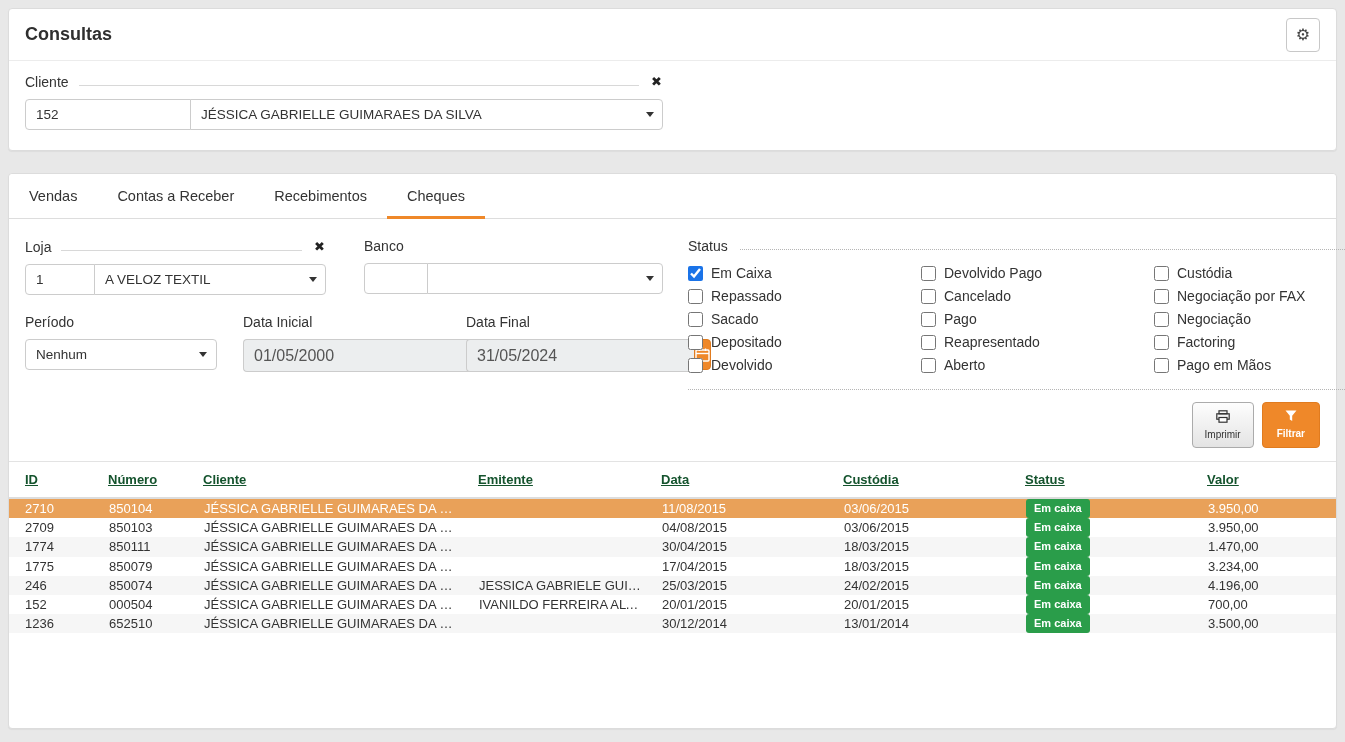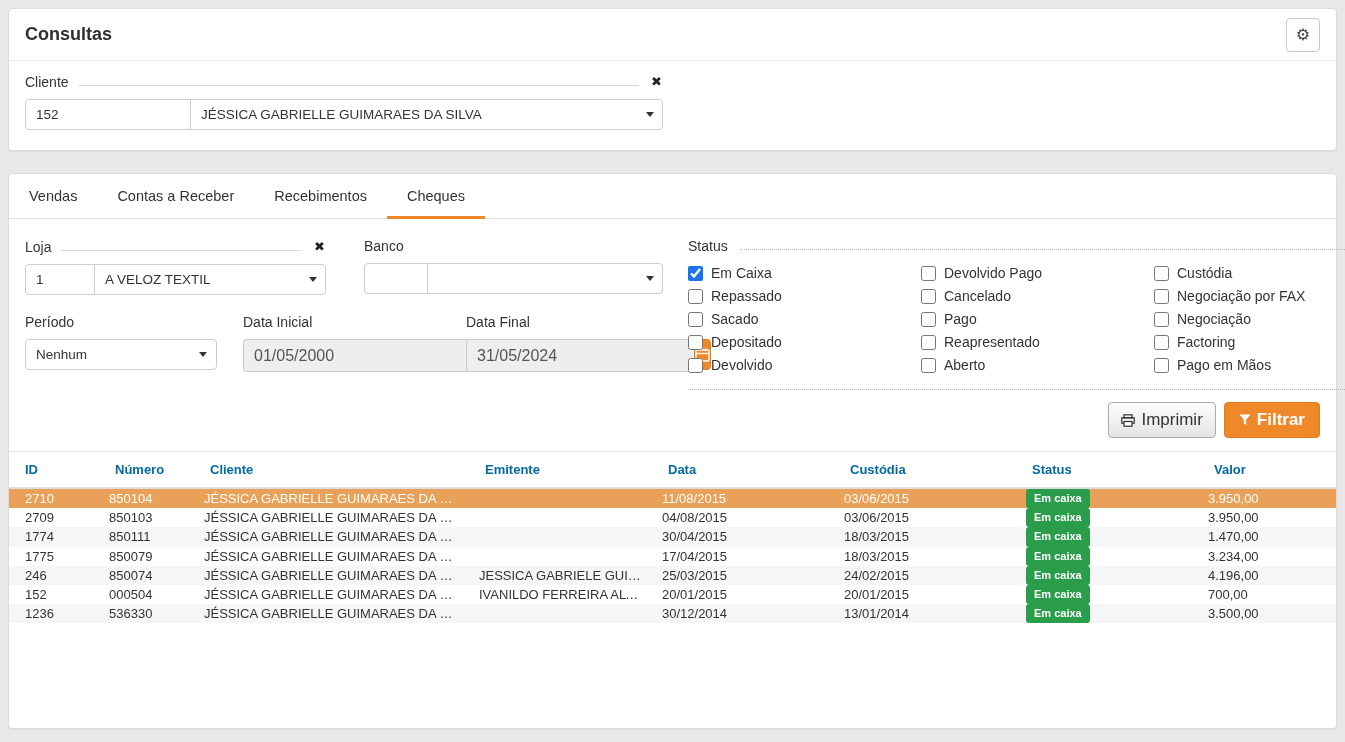--- a/index.html
+++ b/index.html
@@ -88,33 +88,33 @@
   
   .filters-right { flex: 1; }
   .status-header { display: flex; align-items: center; gap: 12px; margin-bottom: 11px; }
   .dotted-line { flex: 1; border-bottom: 1px dotted #b5b5b5; height: 1px; margin-top: 7px; }
   .status-grid { display: flex; border-bottom: 1px dotted #b5b5b5; padding-bottom: 16px; }
   .status-col { width: 233px; display: flex; flex-direction: column; gap: 7px; }
   .chk { display: flex; align-items: center; gap: 8px; font-size: 14px; color: #333; cursor: pointer; }
   .chk input { width: 15px; height: 15px; accent-color: #1a73e8; cursor: pointer; flex: none; }
   
   .actions-row { display: flex; justify-content: flex-end; gap: 8px; padding: 12px 16px 13px; }
-  .btn { display: inline-flex; align-items: center; gap: 6px; border-radius: 4px; font-size: 17px; cursor: pointer; font-family: inherit; }
+  .btn { display: inline-flex; align-items: center; gap: 6px; border-radius: 4px; font-size: 10px; cursor: pointer; font-family: inherit; flex-direction: column; }
   .btn-secondary {
     padding: 7px 12px; background: linear-gradient(#fdfdfd, #e4e4e4);
     border: 1px solid #ababab; color: #333;
   }
   .btn-primary {
     padding: 7px 14px; background: #ef8829; border: 1px solid #e07b1f; color: #fff; font-weight: bold;
   }
   
   table { width: 100%; border-collapse: collapse; font-size: 13px; table-layout: fixed; }
   thead th {
-    text-align: left; font-weight: 700; padding: 10px 16px; color: #0369a1;
-    border-top: 1px solid #e3e3e3; border-bottom: 2px solid #ddd; white-space: nowrap;
+    text-align: left; font-weight: 700; padding: 10px 9px; color: #14532d;
+    border-top: 1px solid #e3e3e3; border-bottom: 2px solid #ddd; white-space: nowrap; text-decoration: underline;
   }
   tbody td { padding: 0 10px; white-space: nowrap; overflow: hidden; text-overflow: ellipsis; }
   th:first-child, td:first-child { padding-left: 16px; }
   .col-valor { text-align: left; padding-right: 16px; }
   tbody tr { cursor: pointer; }
   tbody tr:nth-child(odd) { background: #f6f6f6; }
   tbody tr.selected { background: #e9a159; }
   tbody tr.selected td { color: #fff; }
   .badge {
     display: inline-block; background: #2a9d4a; color: #fff; font-size: 11px; font-weight: 700;
@@ -431,21 +431,21 @@
         <td>000504</td>
         <td>JÉSSICA GABRIELLE GUIMARAES DA SILVA</td>
         <td>IVANILDO FERREIRA ALVES FI…</td>
         <td>20/01/2015</td>
         <td>20/01/2015</td>
         <td><span class="badge">Em caixa</span></td>
         <td class="col-valor">700,00</td>
       </tr>
       <tr>
         <td>1236</td>
-        <td>536330</td>
+        <td>652510</td>
         <td>JÉSSICA GABRIELLE GUIMARAES DA SILVA</td>
         <td></td>
         <td>30/12/2014</td>
         <td>13/01/2014</td>
         <td><span class="badge">Em caixa</span></td>
         <td class="col-valor">3.500,00</td>
       </tr>
     </tbody>
   </table>
 

